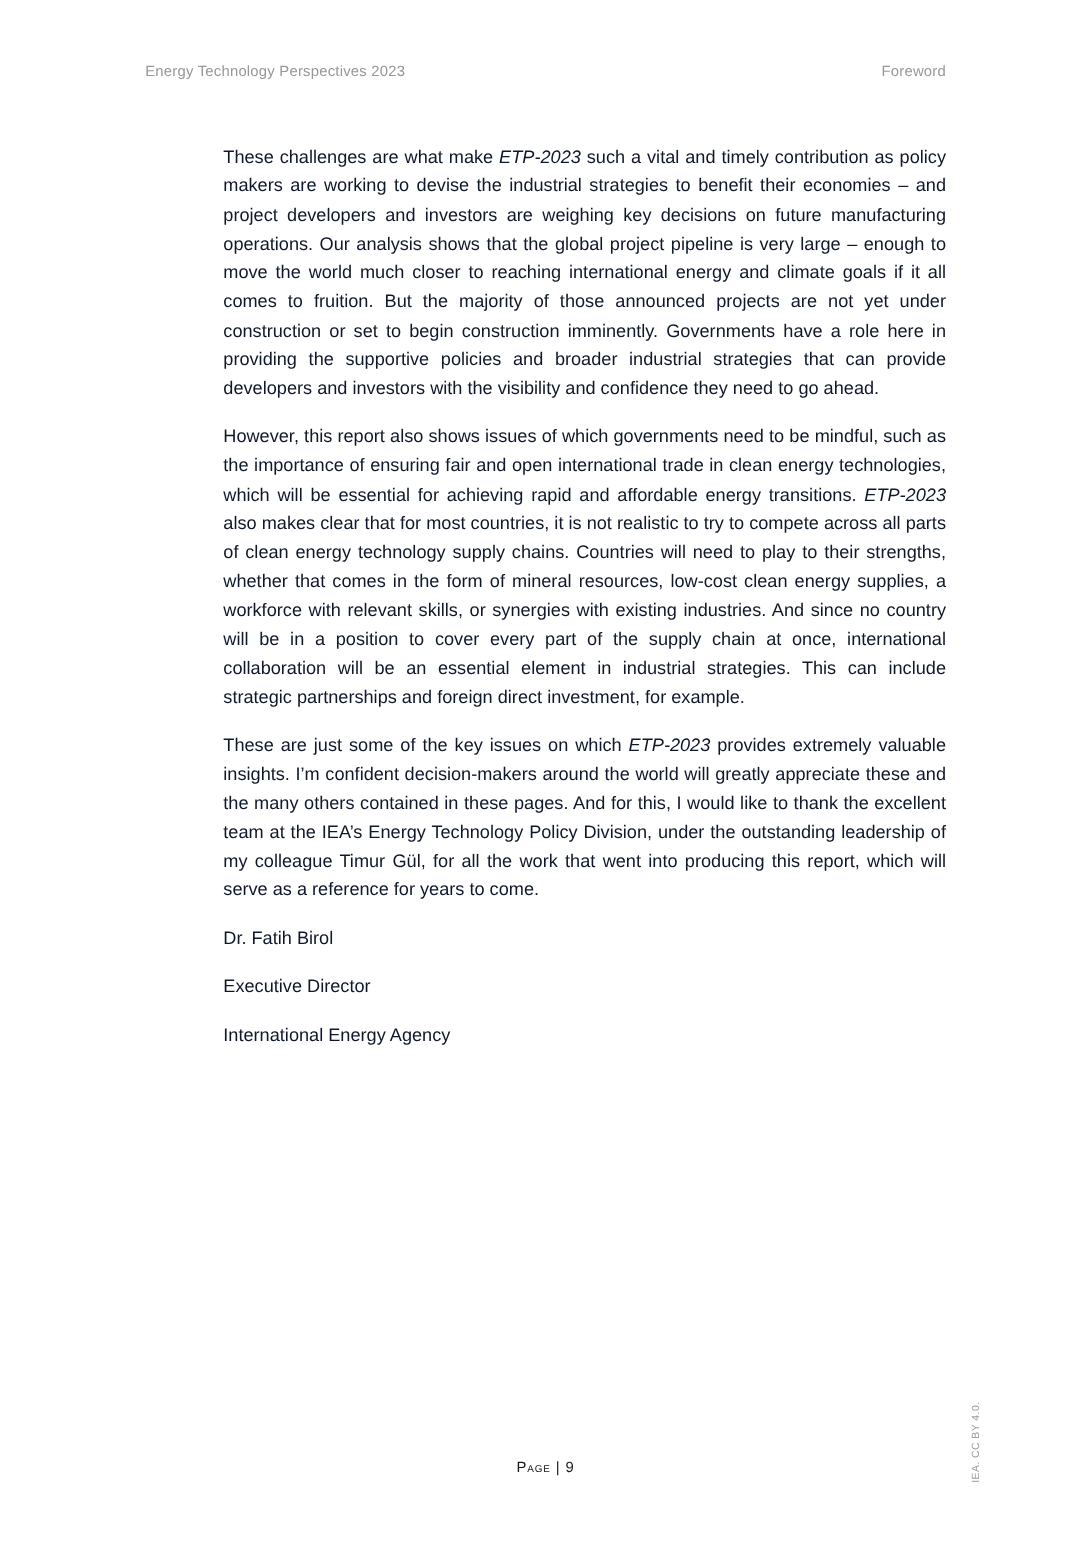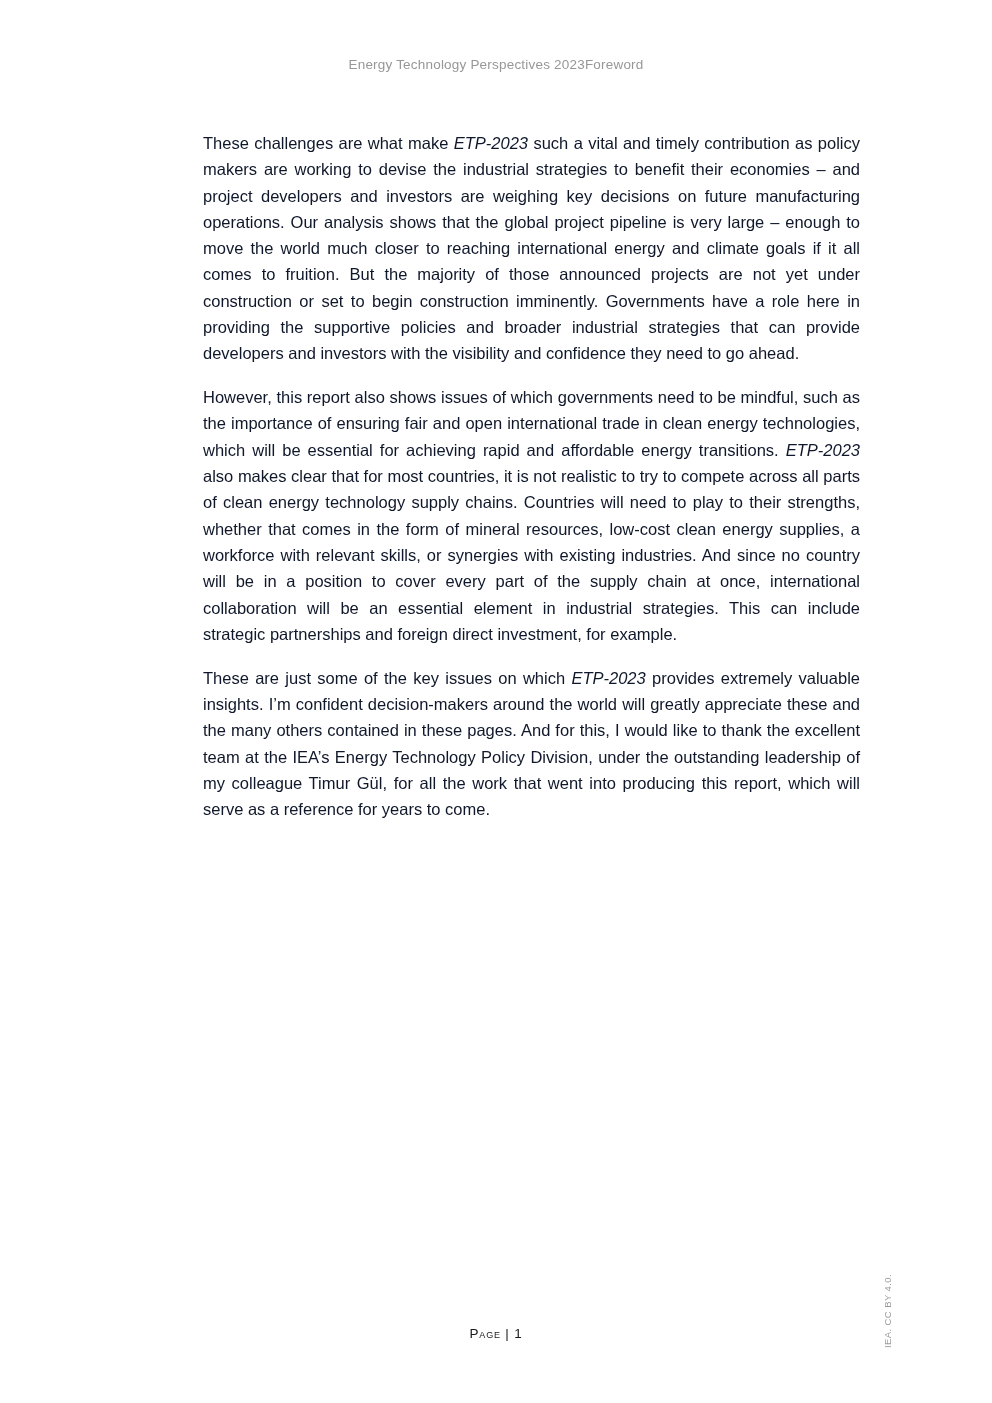--- a/index.html
+++ b/index.html
@@ -14,21 +14,21 @@
     background: #ffffff;
     font-family: "Liberation Sans", sans-serif;
     overflow: hidden;
   }
   .running-header {
     position: absolute;
     top: 57px;
     left: 132px;
     right: 132px;
     display: flex;
-    justify-content: center;
+    justify-content: space-between;
     font-size: 13.5px;
     color: #979797;
     letter-spacing: 0.2px;
   }
   .content {
     position: absolute;
     top: 130px;
     left: 203px;
     width: 657px;
     color: #0f172a;
@@ -78,23 +78,28 @@
     <span>Energy Technology Perspectives 2023</span>
     <span>Foreword</span>
   </div>
 
   <div class="content">
     <div id="paragraphs">
         <p><span>These challenges are what make </span><em>ETP-2023</em><span> such a vital and timely contribution as policy makers are working to devise the industrial strategies to benefit their economies – and project developers and investors are weighing key decisions on future manufacturing operations. Our analysis shows that the global project pipeline is very large – enough to move the world much closer to reaching international energy and climate goals if it all comes to fruition. But the majority of those announced projects are not yet under construction or set to begin construction imminently. Governments have a role here in providing the supportive policies and broader industrial strategies that can provide developers and investors with the visibility and confidence they need to go ahead.</span></p>
         <p><span>However, this report also shows issues of which governments need to be mindful, such as the importance of ensuring fair and open international trade in clean energy technologies, which will be essential for achieving rapid and affordable energy transitions. </span><em>ETP-2023</em><span> also makes clear that for most countries, it is not realistic to try to compete across all parts of clean energy technology supply chains. Countries will need to play to their strengths, whether that comes in the form of mineral resources, low-cost clean energy supplies, a workforce with relevant skills, or synergies with existing industries. And since no country will be in a position to cover every part of the supply chain at once, international collaboration will be an essential element in industrial strategies. This can include strategic partnerships and foreign direct investment, for example.</span></p>
         <p><span>These are just some of the key issues on which </span><em>ETP-2023</em><span> provides extremely valuable insights. I’m confident decision-makers around the world will greatly appreciate these and the many others contained in these pages. And for this, I would like to thank the excellent team at the IEA’s Energy Technology Policy Division, under the outstanding leadership of my colleague Timur Gül, for all the work that went into producing this report, which will serve as a reference for years to come.</span></p>
       </div>
+    <div id="signature">
+        <p class="sig-line">Dr. Fatih Birol</p>
+        <p class="sig-line">Executive Director</p>
+        <p class="sig-line">International Energy Agency</p>
+      </div>
   </div>
 
   <div class="page-footer">
-    <span>Page | 1</span>
+    <span>Page | 9</span>
   </div>
 
   <div class="side-note">
     <span>IEA. CC BY 4.0.</span>
   </div>
 
 </div>
 
 </body></html>

